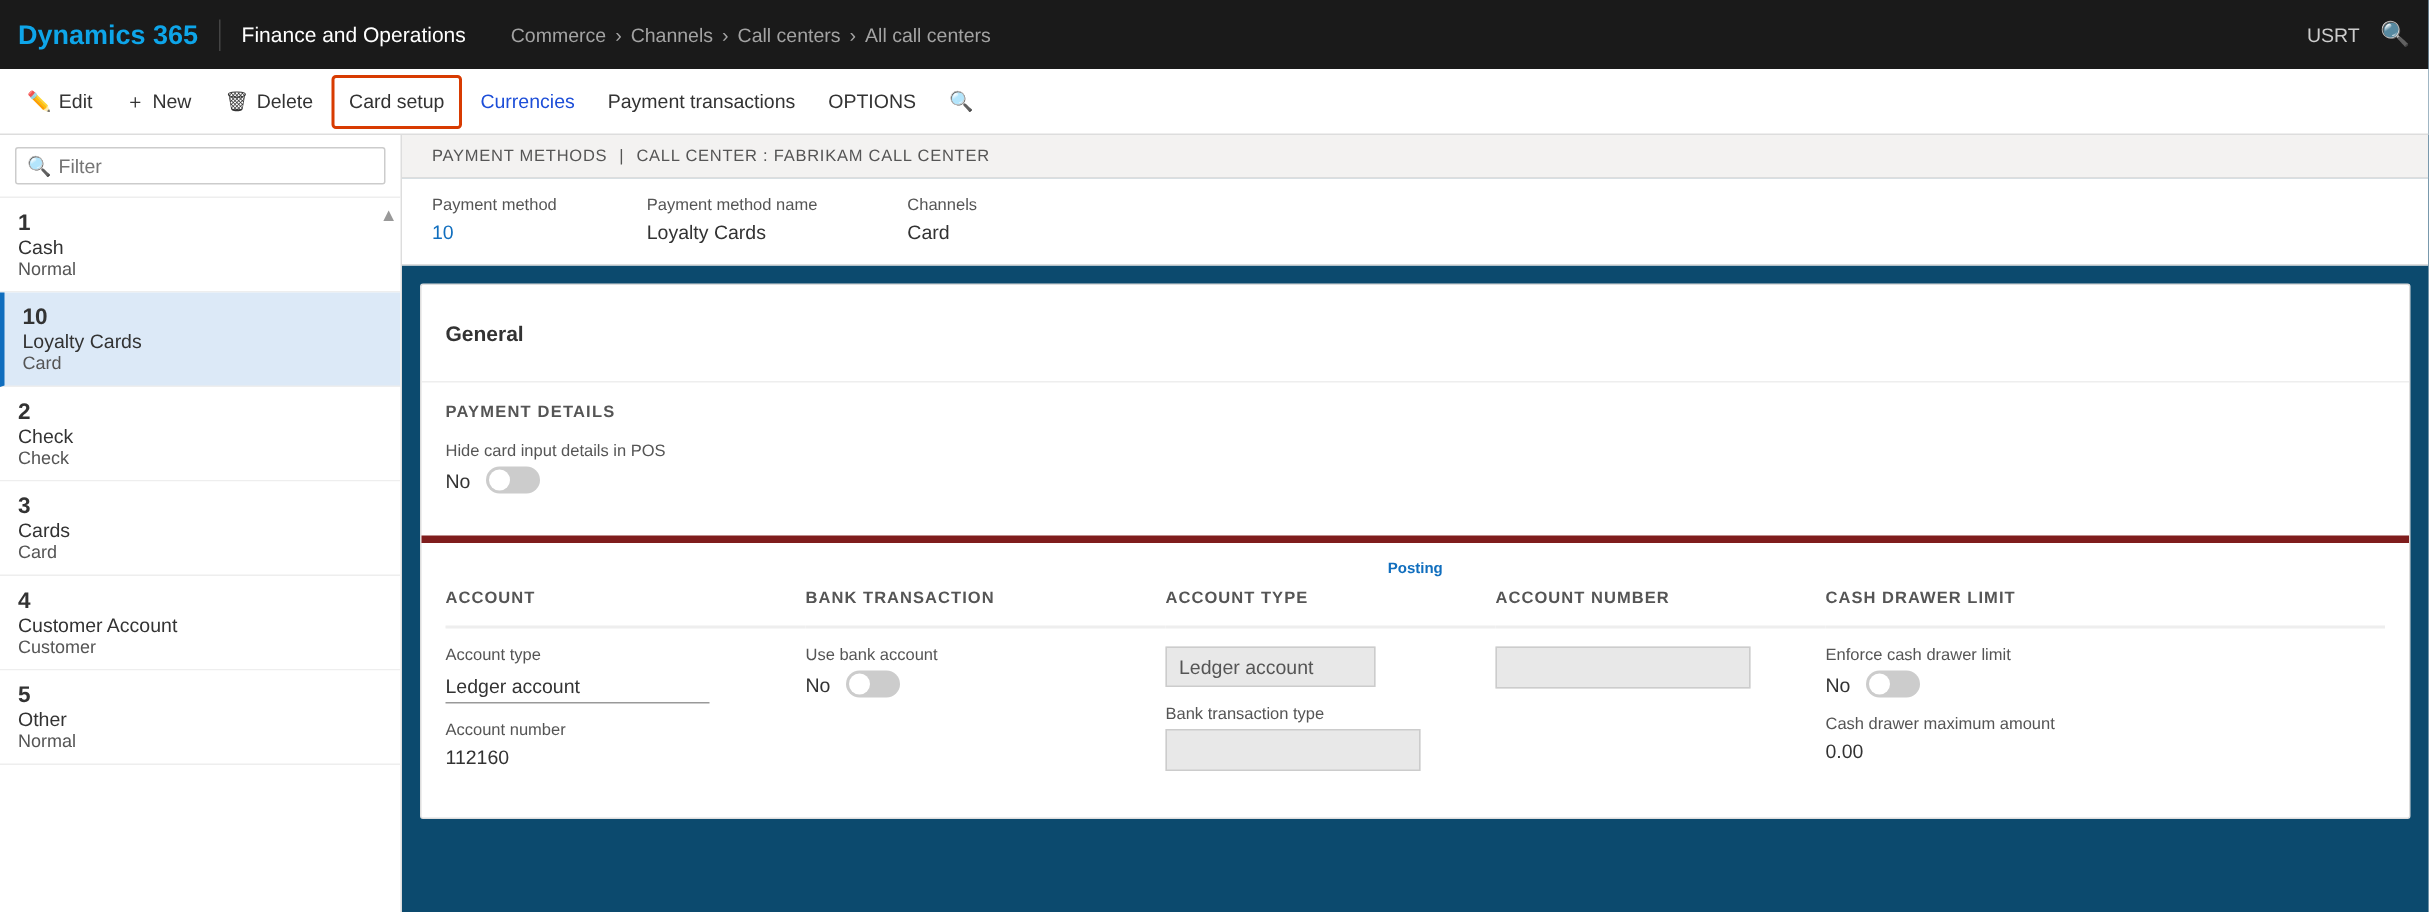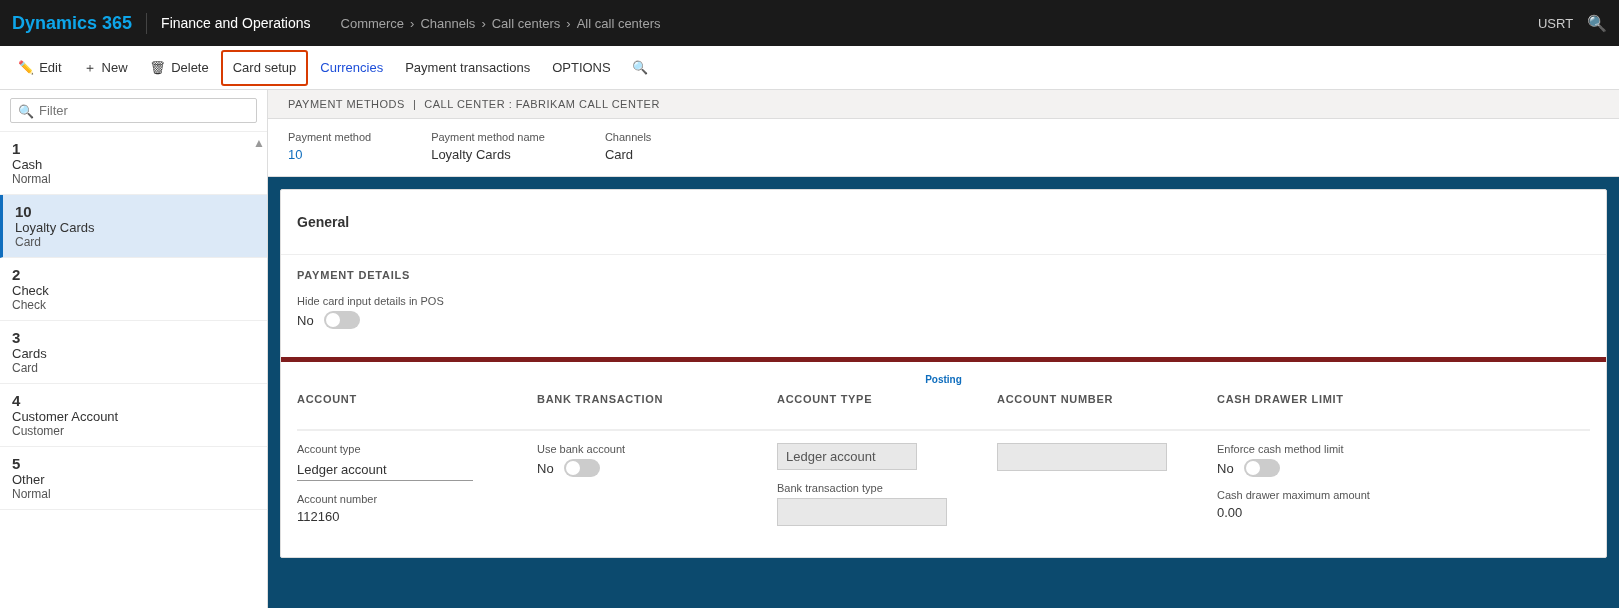--- a/index.html
+++ b/index.html
@@ -197,21 +197,21 @@
     .posting-grid {
       display: grid;
       grid-template-columns: 240px 240px 220px 220px 1fr;
       gap: 0;
       padding: 0 16px 16px;
     }
     .posting-col {}
     .posting-col-header {
       font-size: 11px; font-weight: 700; text-transform: uppercase;
       letter-spacing: 0.7px; color: #555; margin-bottom: 12px;
-      padding-bottom: 24px; border-bottom: 2px solid #eee;
+      padding-bottom: 12px; border-bottom: 2px solid #eee;
     }
     .posting-field { margin-bottom: 12px; }
 
     
     .input-grayed {
       background: #e8e8e8; border: 1px solid #ccc;
       padding: 5px 8px; font-size: 13px; color: #555;
       min-width: 140px; display: inline-block;
     }
     .input-empty {
@@ -403,21 +403,21 @@
         <div class="posting-col">
           <div class="posting-col-header">Account number</div>
           <div class="posting-field">
             <div class="input-empty" style="width:170px;"></div>
           </div>
         </div>
 
         <div class="posting-col">
           <div class="posting-col-header">CASH DRAWER LIMIT</div>
           <div class="posting-field">
-            <div class="field-label">Enforce cash method limit</div>
+            <div class="field-label">Enforce cash drawer limit</div>
             <div class="toggle-row">
               <span class="toggle-label-val">No</span>
               <div class="toggle">
                 <div class="toggle-knob"></div>
               </div>
             </div>
           </div>
           <div class="posting-field">
             <div class="field-label">Cash drawer maximum amount</div>
             <div class="field-value" style="text-align:left; padding-right:8px;">0.00</div>

